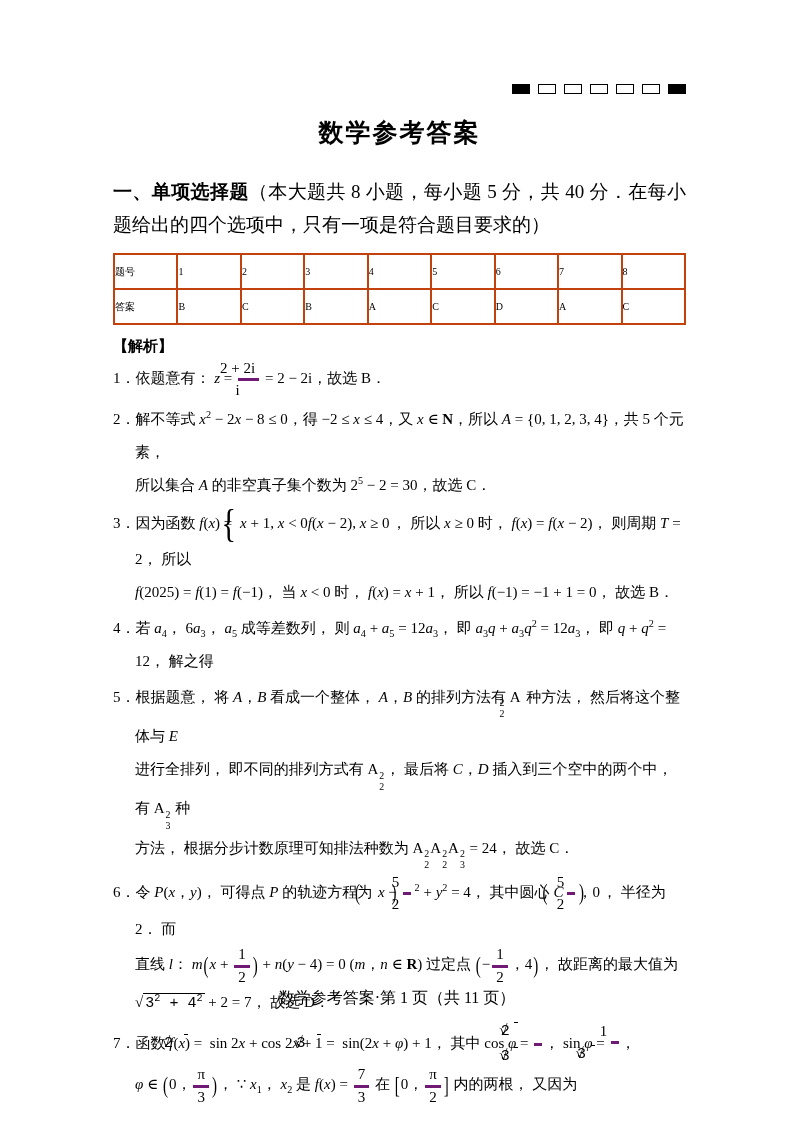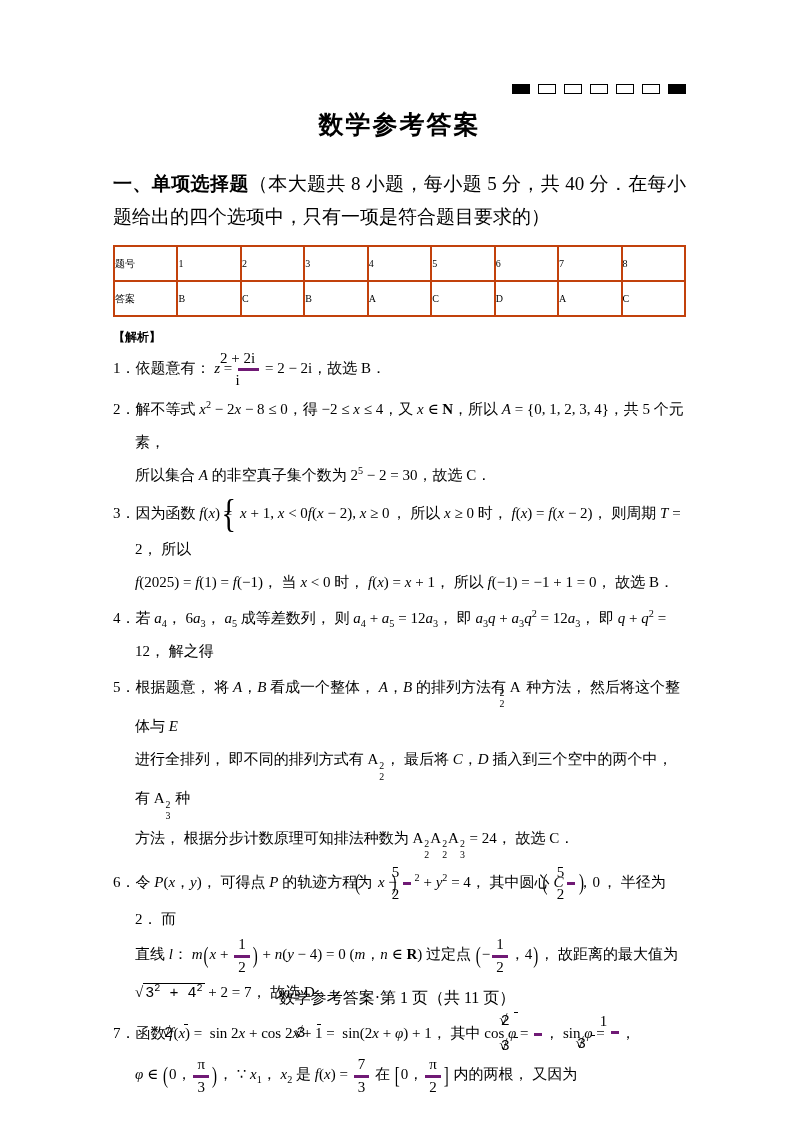--- a/index.html
+++ b/index.html
@@ -6,29 +6,29 @@
   .page{
     position:relative;width:794px;height:1123px;background:#fff;overflow:hidden;
     font-family:"Liberation Serif","DejaVu Serif","DejaVu Sans",serif;color:#000;
   }
   .content{padding:0 108px 0 113px;}
   
   .marker-row{position:absolute;top:84px;right:108px;display:flex;gap:8px;align-items:center;}
   .sq{width:18px;height:10px;border:1px solid #000;box-sizing:border-box;background:#fff;}
   .sq.filled{background:#000;}
   
-  .title{margin:0;padding-top:108px;text-align:center;font-size:25px;font-weight:700;letter-spacing:2px;}
+  .title{margin:8px;padding-top:108px;text-align:center;font-size:25px;font-weight:700;letter-spacing:2px;}
   
   .section-heading{margin:26px 0 0;font-size:19px;line-height:33px;text-align:justify;}
   .section-heading b{font-weight:700;}
   
   table.answer-table{width:100%;border-collapse:collapse;table-layout:fixed;margin-top:12px;}
   table.answer-table td{border:2px solid #c2410c;height:33px;text-align:left;vertical-align:middle;font-size:10px;padding:0;}
   
-  .analysis{font-weight:700;font-size:12px;margin:12px 0 4px;}
+  .analysis{font-weight:700;font-size:15px;margin:12px 0 4px;}
   
   .solutions{font-size:15px;}
   .solution{margin-bottom:3px;padding-left:22px;}
   .solution .line{line-height:33px;text-align:left;}
   .solution .line.first{text-indent:-22px;}
   .var{font-style:italic;}
   .bold{font-weight:700;}
   sup,sub{font-size:0.68em;line-height:1;}
   
   .frac{display:inline-block;vertical-align:middle;text-align:center;margin:0 2px;line-height:1.15;}

